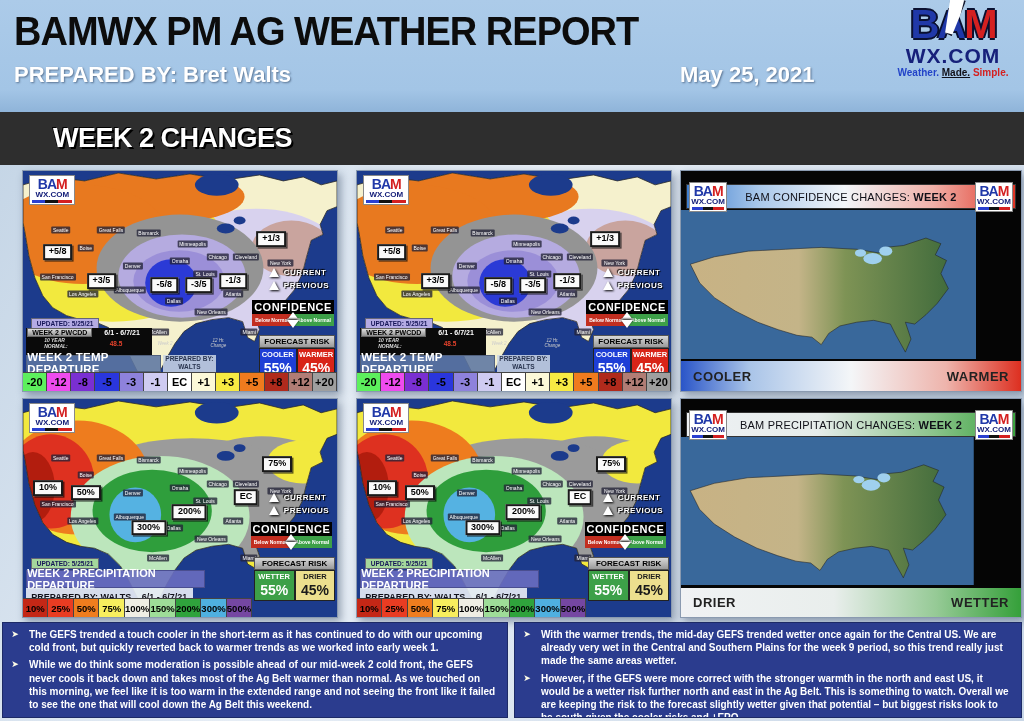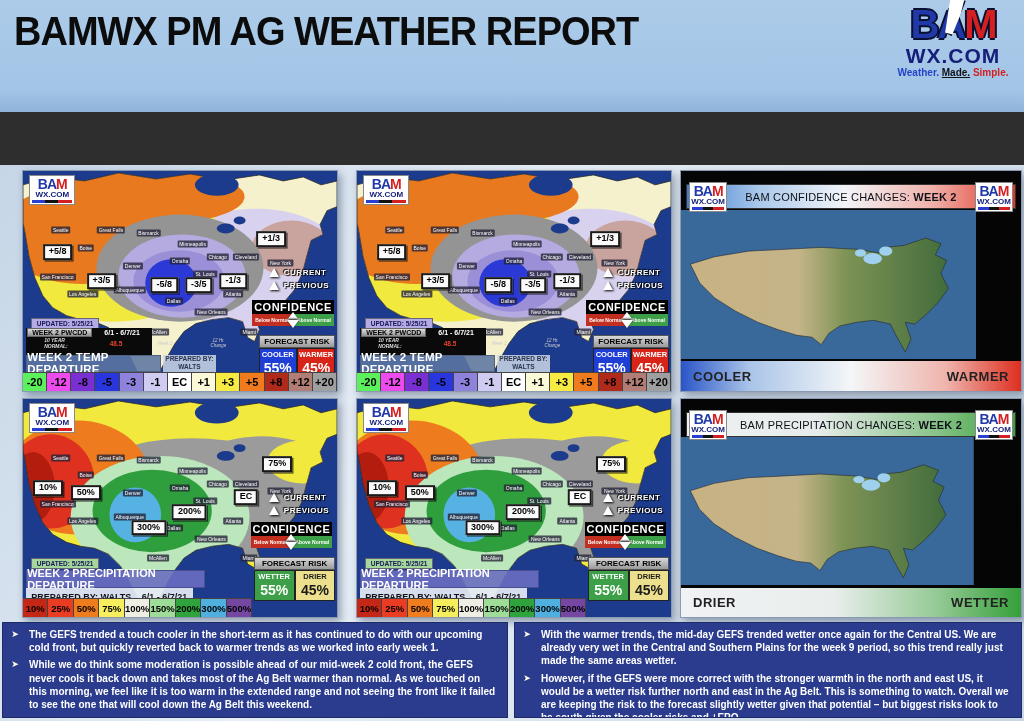--- a/index.html
+++ b/index.html
@@ -155,35 +155,41 @@
   .bchar { color:#fdfce6; font-size:9px; line-height:1.5; flex:0 0 12px; text-align:center; }
   .btext { color:#fff; font-size:10px; font-weight:bold; line-height:1.32; }
 </style>
 </head>
 <body>
 
 <div class="page">
 
   <header class="topbar">
     <div class="report-title">BAMWX PM AG WEATHER REPORT</div>
+    <div class="prepared">
+      <span>PREPARED BY:</span>
+      <span>Bret Walts</span>
+    </div>
+    <div class="hdr-date">May 25, 2021</div>
     <div class="biglogo">
       <div class="bam">
         <span class="lb">B</span><span class="lb">A</span><span class="lm">M</span>
         <span class="funnel"></span>
       </div>
       <div class="wx">WX.COM</div>
       <div class="tag">
         <span class="tw">Weather.</span>
         <span class="tm">Made.</span>
         <span class="ts">Simple.</span>
       </div>
     </div>
   </header>
 
   <div class="colbar">
+      <div class="col-title">WEEK 2 CHANGES</div>
     </div>
 
   <div class="panel" id="p-temp-am">
     <svg class="map-svg" viewBox="0 0 316 222" preserveAspectRatio="none">
       <defs>
           <clipPath id="clipTA">
             <path d="M0,14 L28,6 L62,10 L96,2 L134,8 L168,3 L204,9 L238,4 L262,10 L282,6 L300,14 L316,10 L316,36 L306,40 L299,54 L302,64 L290,70 L285,88 L281,104 L273,120 L263,132 L251,140 L240,144 L234,148 L238,160 L233,172 L226,168 L221,152 L207,148 L190,150 L174,154 L162,162 L153,174 L145,188 L137,204 L126,212 L115,202 L107,186 L98,170 L86,158 L72,152 L58,150 L44,146 L30,138 L20,126 L12,108 L6,86 L2,62 L0,52 Z"></path>
           </clipPath>
         </defs>
       <rect width="316" height="222" fill="#1c3b8c"></rect>

